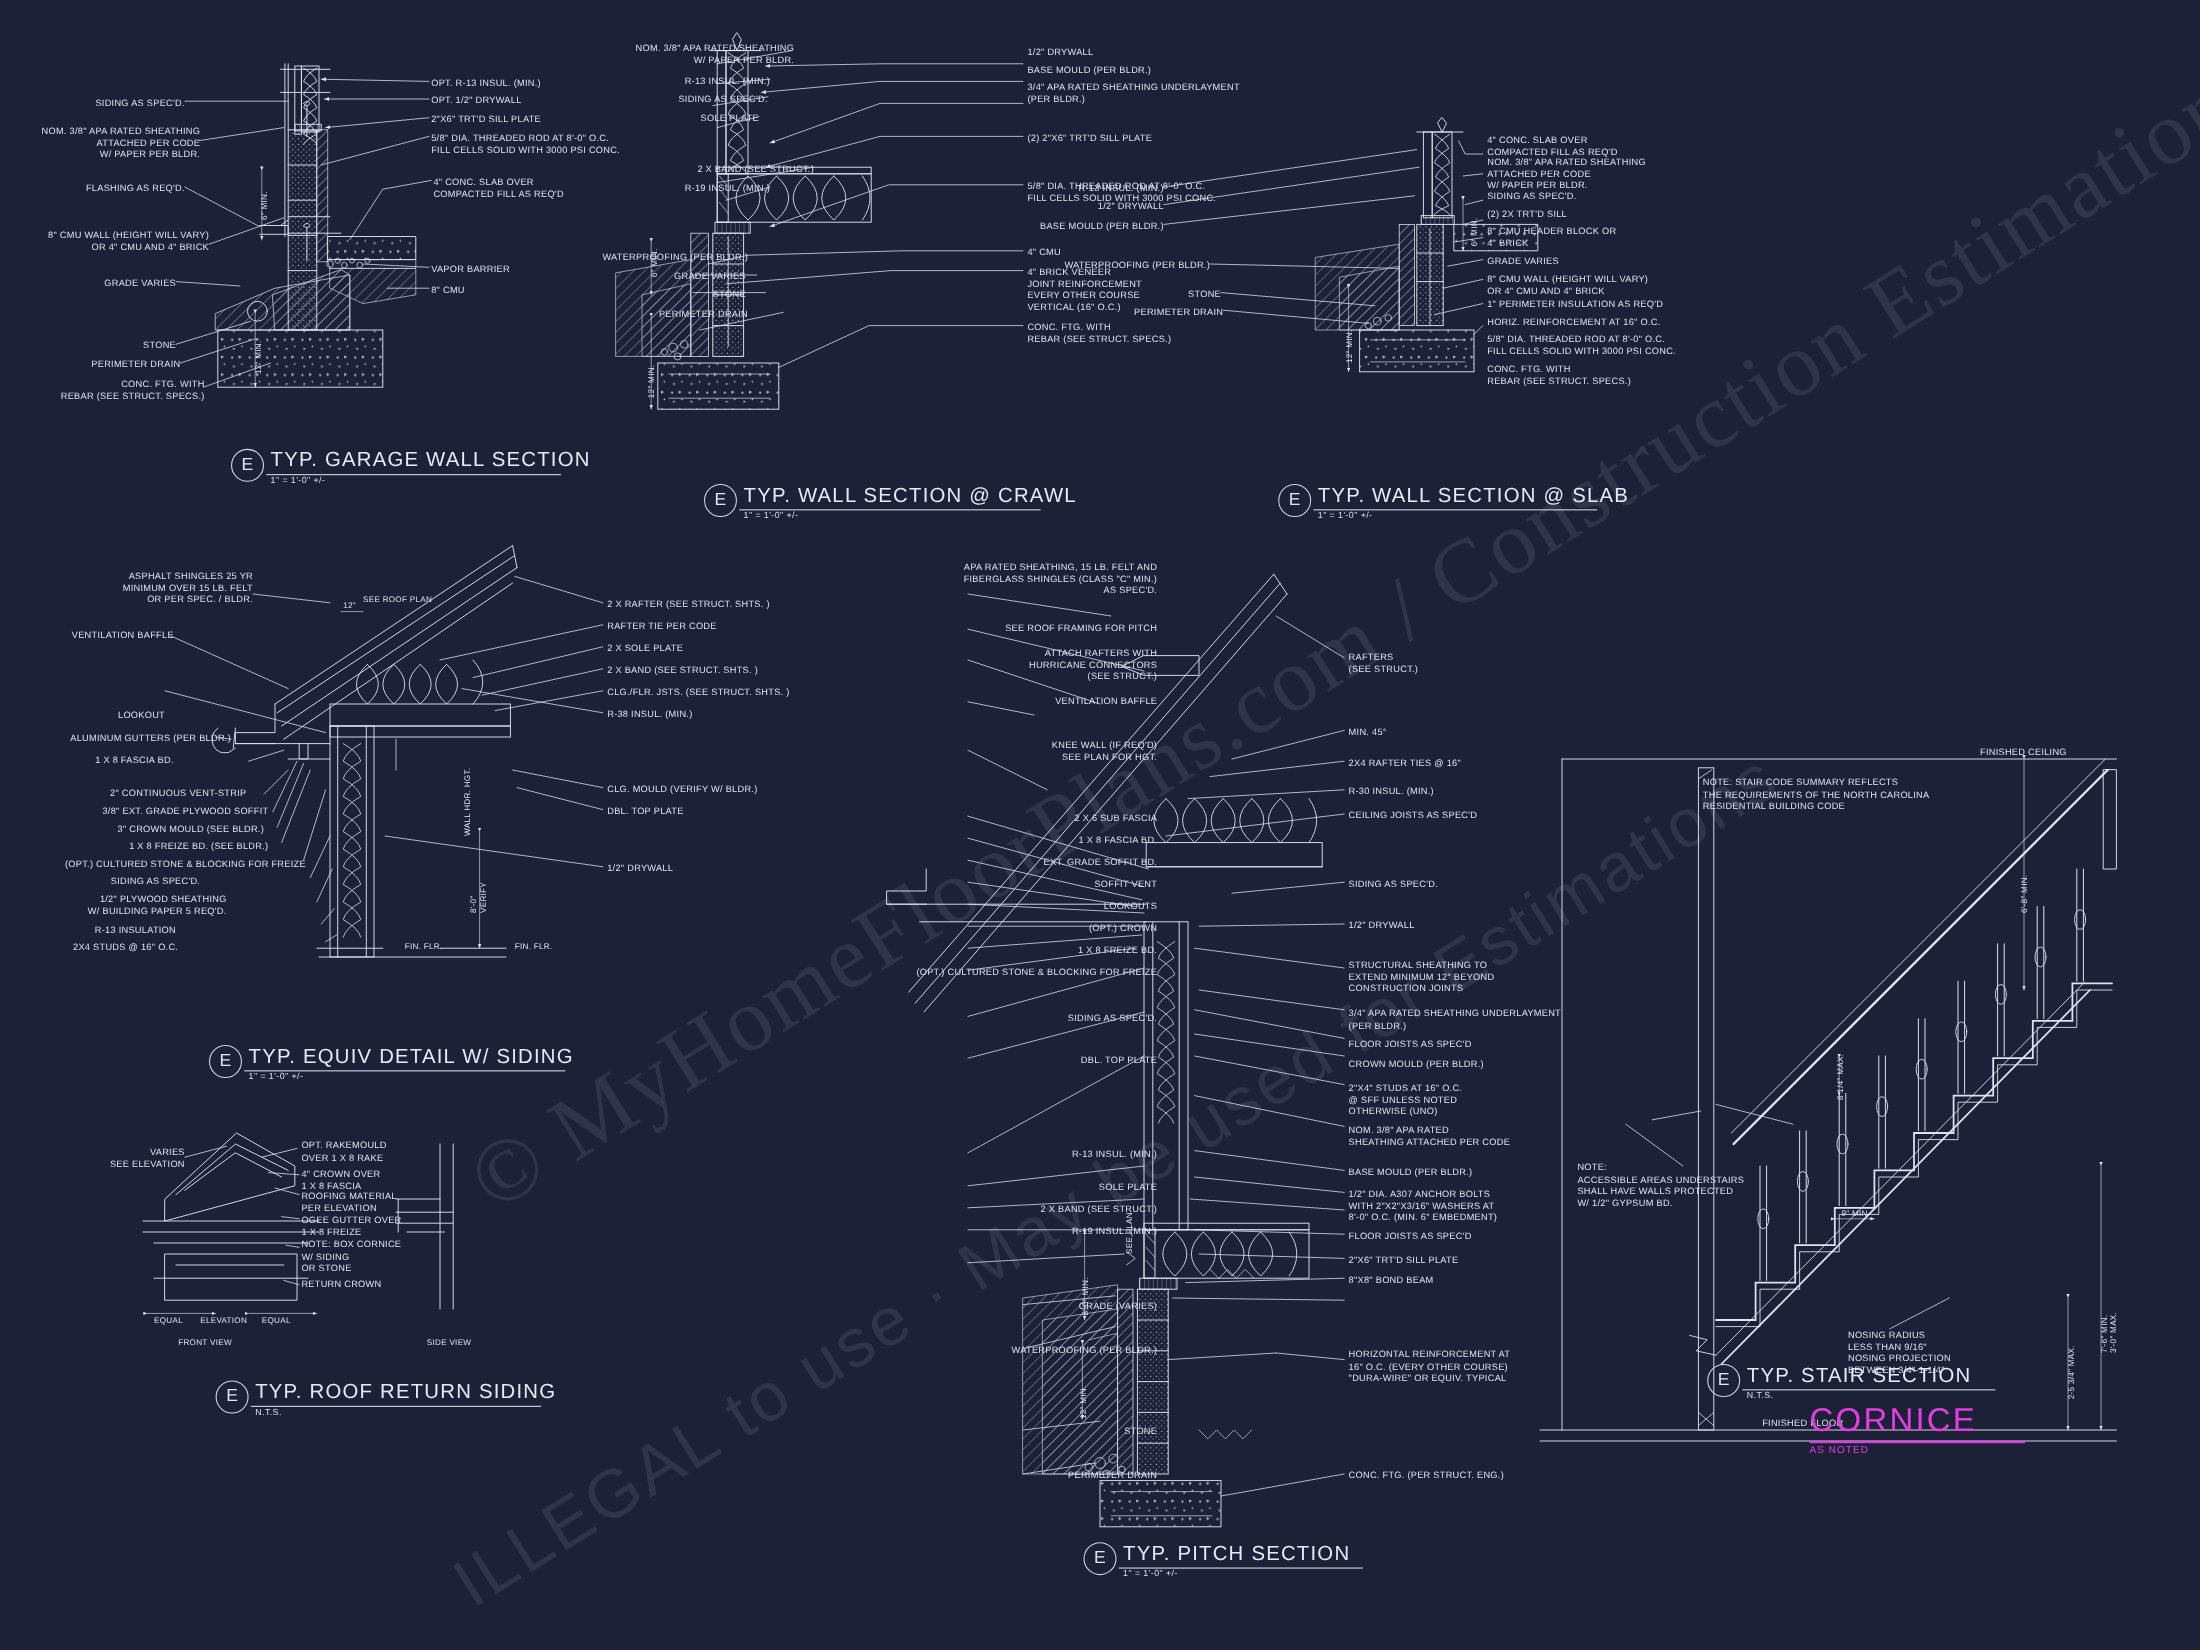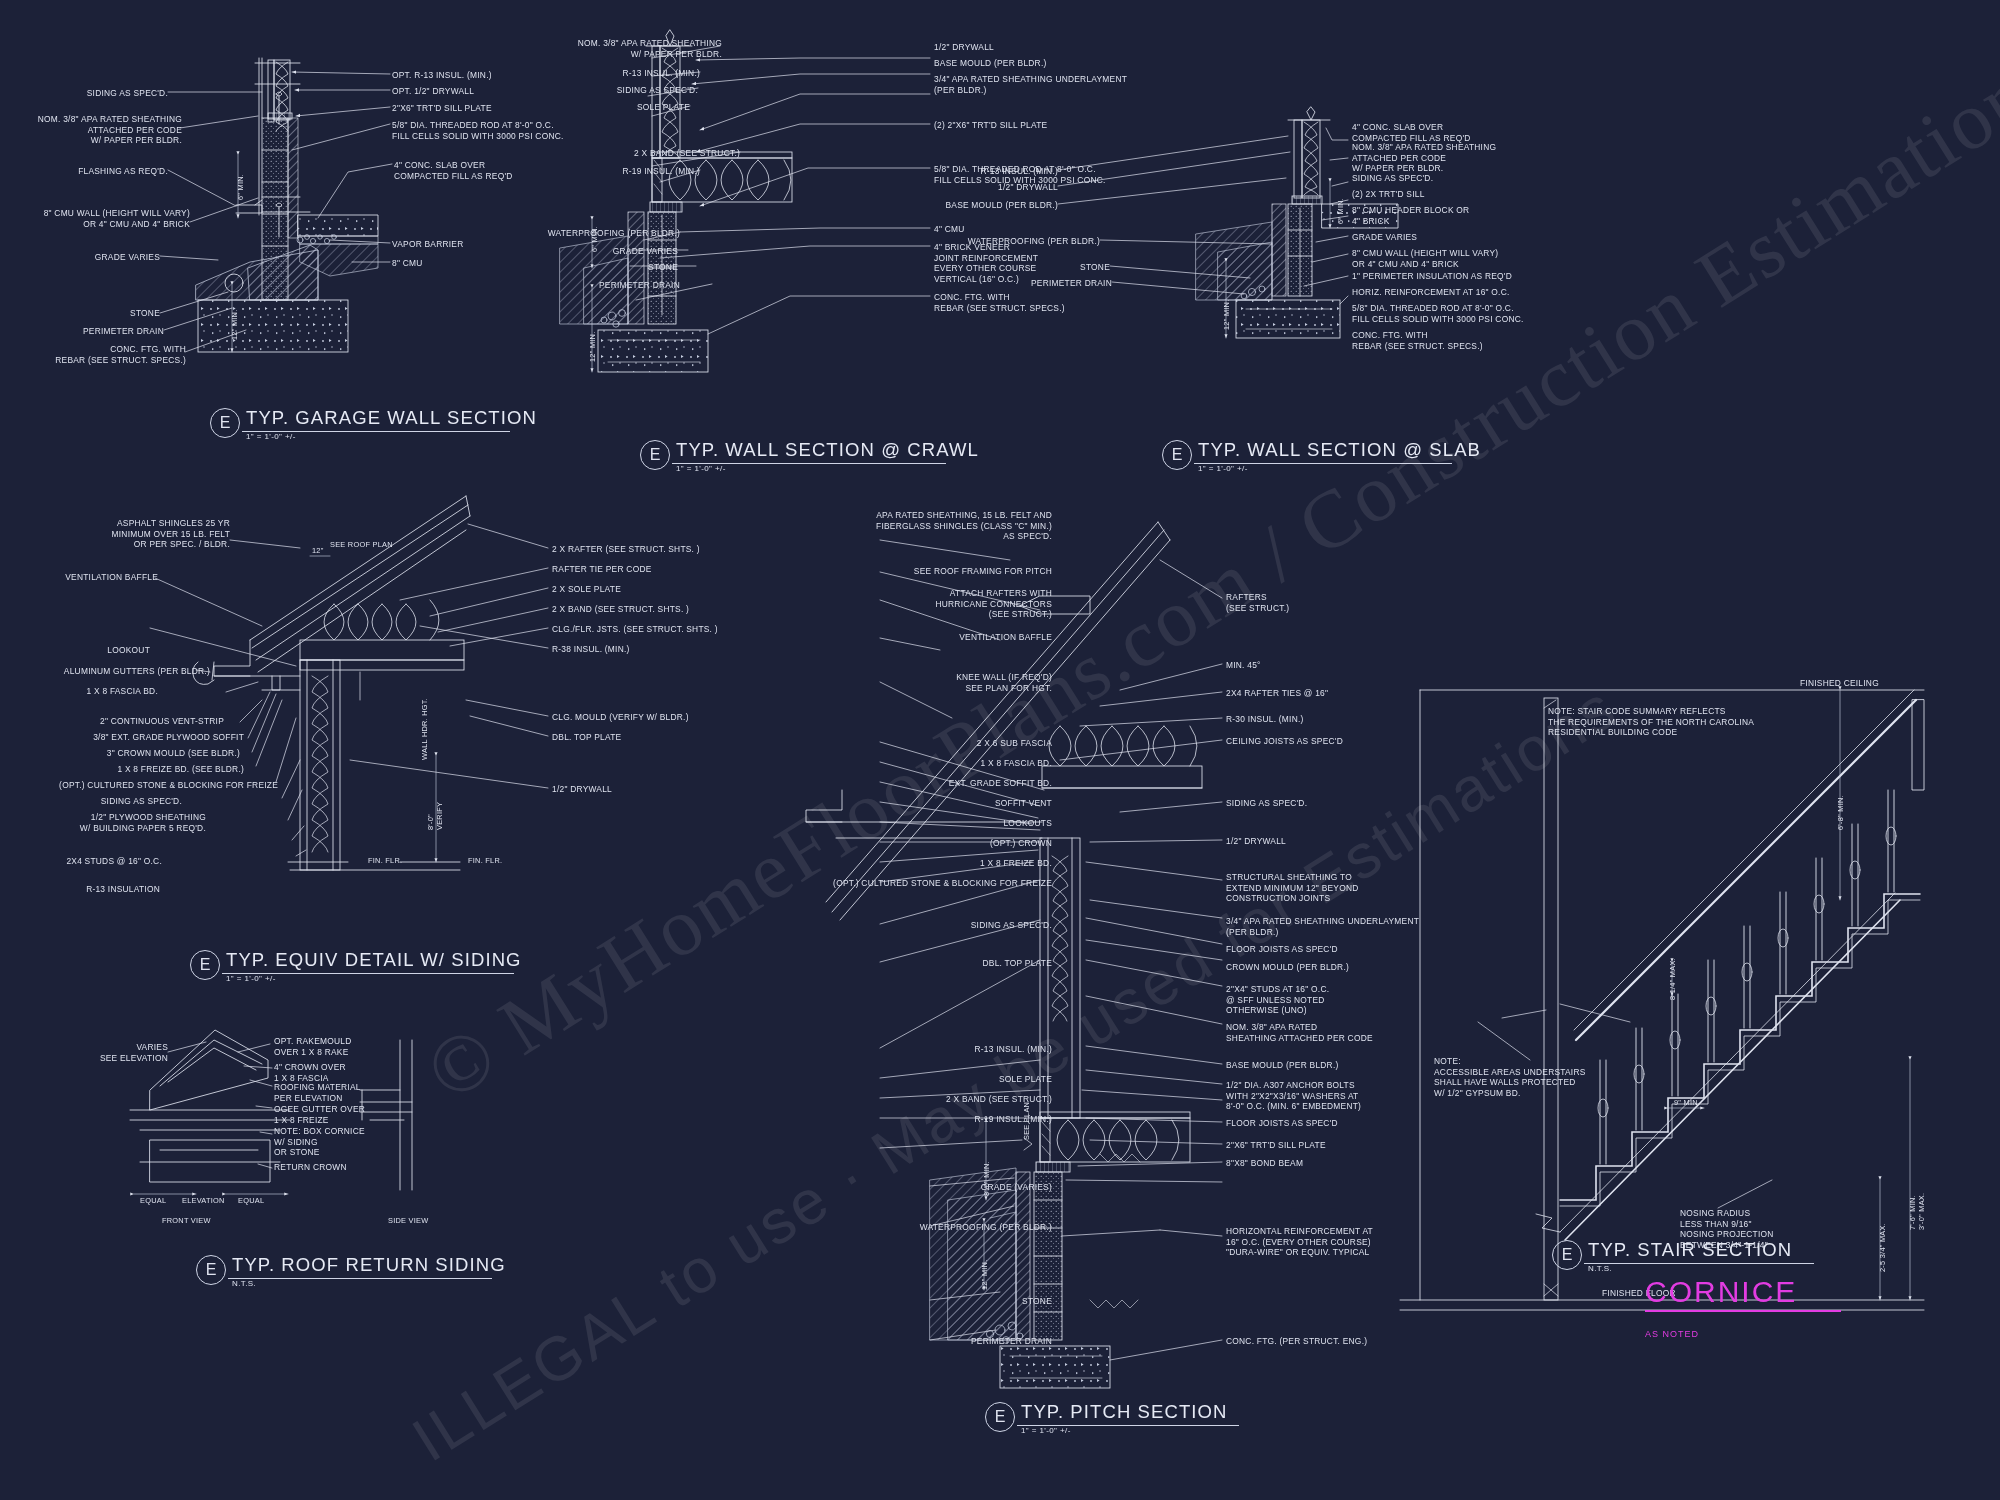--- a/index.html
+++ b/index.html
@@ -49,21 +49,21 @@
     position:absolute;left:36px;top:24px;font-size:8px;letter-spacing:.4px;color:#dde1ee;white-space:nowrap;
   }
 
   
   #sheettitle{position:absolute;left:1645px;top:1275px;}
   #sheettitle .big{
     font-size:30px;letter-spacing:2px;color:#e23ce2;font-family:"Liberation Sans",sans-serif;
     white-space:nowrap;
   }
   #sheettitle .ul{height:2px;background:#e23ce2;width:196px;margin-top:1px;}
-  #sheettitle .sub{font-size:9px;letter-spacing:1px;color:#e23ce2;margin-top:17px;}
+  #sheettitle .sub{font-size:9px;letter-spacing:1px;color:#e23ce2;margin-top:1px;}
 
   
   .wm{
     position:absolute;color:#ffffff;opacity:.085;white-space:nowrap;
     font-family:"Liberation Serif", serif;pointer-events:none;
   }
   #wm1{left:410px;top:1040px;font-size:82px;transform:rotate(-32deg);transform-origin:0 0;letter-spacing:2px;}
   #wm2{left:400px;top:1415px;font-size:62px;transform:rotate(-32deg);transform-origin:0 0;letter-spacing:3px;font-family:"Liberation Sans",sans-serif;}
 </style>
 </head>
@@ -741,21 +741,21 @@
   <div class="lbl r" style="left:38px;top:666px;width:172px">ALUMINUM GUTTERS (PER BLDR.)</div>
   <div class="lbl r" style="left:38px;top:686px;width:120px">1 X 8 FASCIA BD.</div>
   <div class="lbl r" style="left:38px;top:716px;width:186px">2" CONTINUOUS VENT-STRIP</div>
   <div class="lbl r" style="left:38px;top:732px;width:206px">3/8" EXT. GRADE PLYWOOD SOFFIT</div>
   <div class="lbl r" style="left:38px;top:748px;width:202px">3" CROWN MOULD (SEE BLDR.)</div>
   <div class="lbl r" style="left:38px;top:764px;width:206px">1 X 8 FREIZE BD. (SEE BLDR.)</div>
   <div class="lbl r" style="left:26px;top:780px;width:252px">(OPT.) CULTURED STONE &amp; BLOCKING FOR FREIZE</div>
   <div class="lbl r" style="left:38px;top:796px;width:144px">SIDING AS SPEC'D.</div>
   <div class="lbl r" style="left:38px;top:812px;width:168px">1/2" PLYWOOD SHEATHING
 W/ BUILDING PAPER 5 REQ'D.</div>
-  <div class="lbl r" style="left:38px;top:884px;width:122px">R-13 INSULATION</div>
+  <div class="lbl r" style="left:38px;top:840px;width:122px">R-13 INSULATION</div>
   <div class="lbl r" style="left:38px;top:856px;width:124px">2x4 STUDS @ 16" O.C.</div>
 
   <div class="lbl" style="left:552px;top:544px">2 X RAFTER (SEE STRUCT. SHTS. )</div>
   <div class="lbl" style="left:552px;top:564px">RAFTER TIE PER CODE</div>
   <div class="lbl" style="left:552px;top:584px">2 X SOLE PLATE</div>
   <div class="lbl" style="left:552px;top:604px">2 X BAND (SEE STRUCT. SHTS. )</div>
   <div class="lbl" style="left:552px;top:624px">CLG./FLR. JSTS. (SEE STRUCT. SHTS. )</div>
   <div class="lbl" style="left:552px;top:644px">R-38 INSUL. (MIN.)</div>
   <div class="lbl" style="left:552px;top:712px">CLG. MOULD (VERIFY W/ BLDR.)</div>
   <div class="lbl" style="left:552px;top:732px">DBL. TOP PLATE</div>

